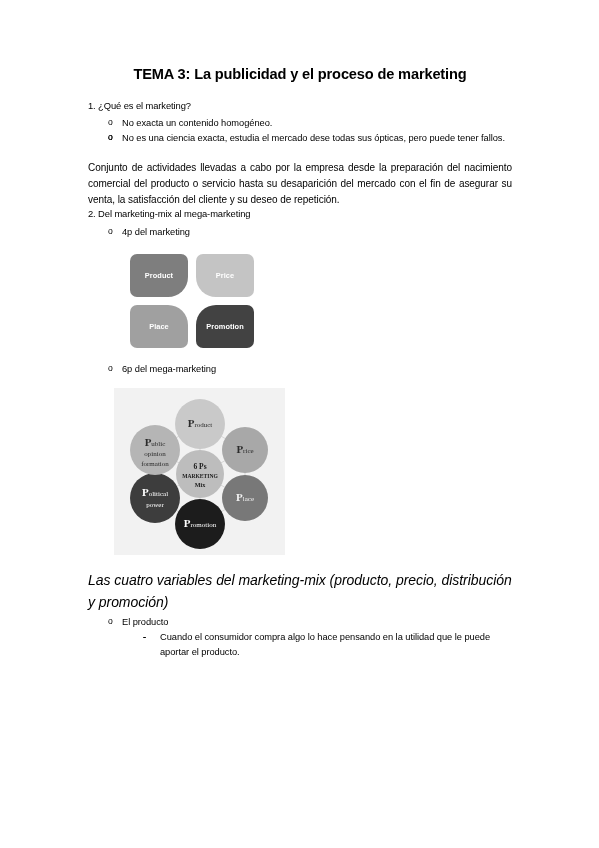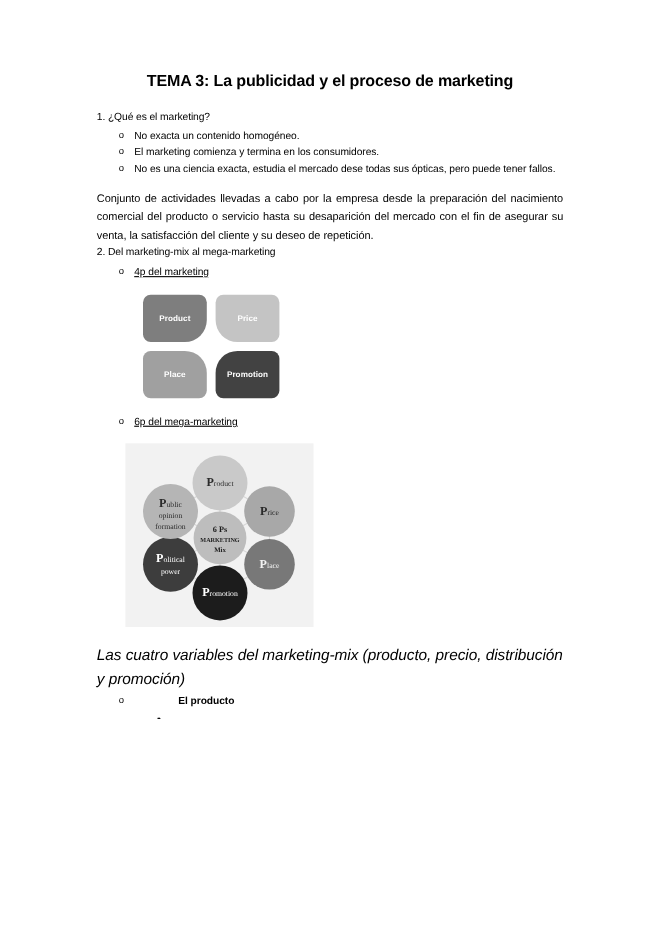--- a/index.html
+++ b/index.html
@@ -67,22 +67,22 @@
     letter-spacing: -0.05px;
     margin: 0;
   }
   .bullet-item > .marker {
     position: absolute;
     left: 20px;
     top: 0;
     font-size: 8.6px;
     line-height: 1.58;
   }
-  .bullet-item .u { text-decoration: underline; }
-  .bullet-item .b { font-weight: bold; margin-left: 40px; }
+  .bullet-item .u { }
+  .bullet-item .b { font-weight: normal; }
 
   
   .dashes {
     list-style: none;
     margin: 0;
     padding: 0;
   }
   .dash-item {
     position: relative;
     padding-left: 72px;
@@ -169,21 +169,20 @@
 
     <h2 class="section-heading">1. ¿Qué es el marketing?</h2>
 
     <ul class="bullets">
       <li class="bullet-item">
         <span class="marker">o</span>
         <span>No exacta un contenido homogéneo.</span>
       </li>
       <li class="bullet-item">
         <span class="marker">o</span>
-        <span>El marketing comienza y termina en los consumidores.</span>
       </li>
       <li class="bullet-item">
         <span class="marker">o</span>
         <span>No es una ciencia exacta, estudia el mercado dese todas sus ópticas, pero puede tener fallos.</span>
       </li>
     </ul>
 
     <p class="para">Conjunto de actividades llevadas a cabo por la empresa desde la preparación del nacimiento comercial del producto o servicio hasta su desaparición del mercado con el fin de asegurar su venta, la satisfacción del cliente y su deseo de repetición.</p>
 
     <h2 class="section-heading spaced">2. Del marketing-mix al mega-marketing</h2>
@@ -295,17 +294,18 @@
 
     <ul class="dashes">
       <li class="dash-item">
         <span class="marker">-</span>
       </li>
       <li class="dash-item">
         <span class="marker">-</span>
       </li>
       <li class="dash-item">
         <span class="marker">-</span>
+        <span>Cuando el consumidor compra algo lo hace pensando en la utilidad que le puede aportar el producto.</span>
       </li>
     </ul>
 
   </div>
 </div>
 
 </body></html>

